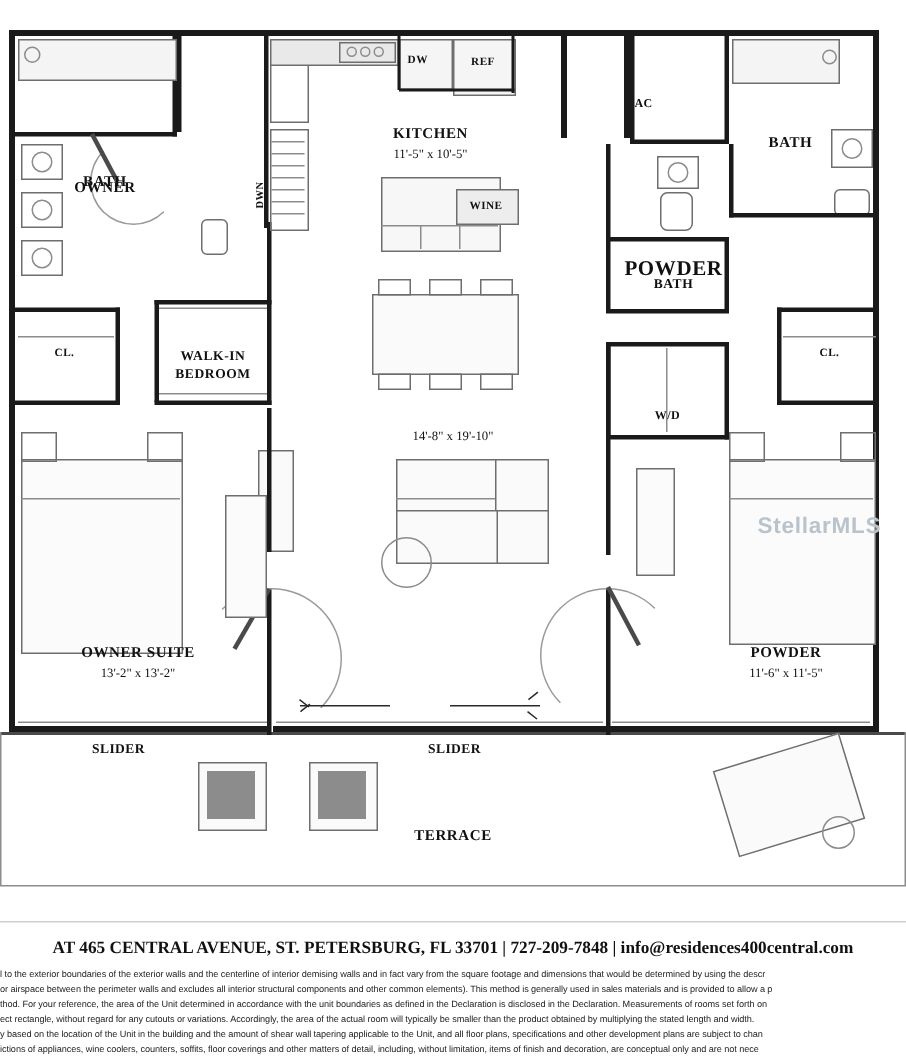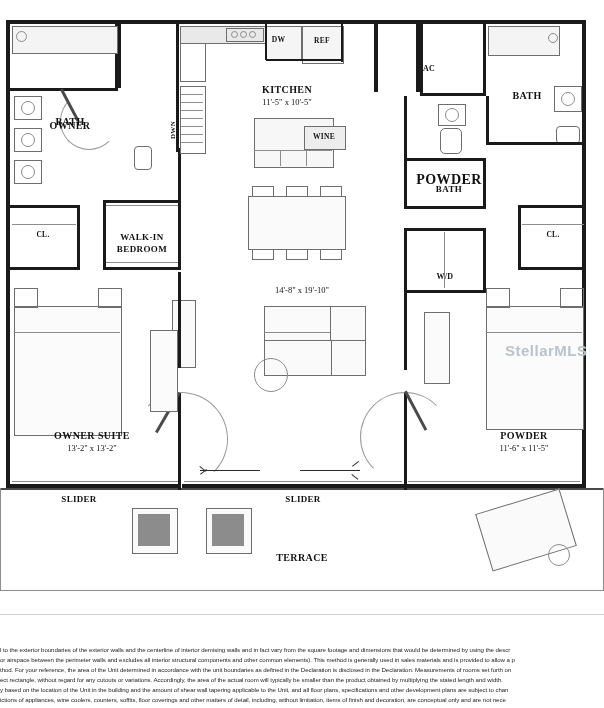--- a/index.html
+++ b/index.html
@@ -227,20 +227,21 @@
 
   <div class="boxl" style="left:482px;top:500px;width:86px;height:58px;background:#fafafa;transform:rotate(-17deg);transform-origin:center;"></div>
   <div class="circ" style="left:548px;top:544px;width:20px;height:20px;"></div>
 
   <div class="lbl rm-name" style="left:242px;top:552px;width:120px;">TERRACE</div>
 
   <div id="wm">StellarMLS</div>
 
   <div id="hr"></div>
   <div id="footer">
+    <div id="addr">AT 465 CENTRAL AVENUE, ST. PETERSBURG, FL 33701 | 727-209-7848 | info@residences400central.com</div>
     <div class="disc" style="top:26px;">l to the exterior boundaries of the exterior walls and the centerline of interior demising walls and in fact vary from the square footage and dimensions that would be determined by using the descr</div>
     <div class="disc" style="top:36px;">or airspace between the perimeter walls and excludes all interior structural components and other common elements). This method is generally used in sales materials and is provided to allow a p</div>
     <div class="disc" style="top:46px;">thod. For your reference, the area of the Unit determined in accordance with the unit boundaries as defined in the Declaration is disclosed in the Declaration. Measurements of rooms set forth on</div>
     <div class="disc" style="top:56px;">ect rectangle, without regard for any cutouts or variations. Accordingly, the area of the actual room will typically be smaller than the product obtained by multiplying the stated length and width.</div>
     <div class="disc" style="top:66px;">y based on the location of the Unit in the building and the amount of shear wall tapering applicable to the Unit, and all floor plans, specifications and other development plans are subject to chan</div>
     <div class="disc" style="top:76px;">ictions of appliances, wine coolers, counters, soffits, floor coverings and other matters of detail, including, without limitation, items of finish and decoration, are conceptual only and are not nece</div>
   </div>
 
 </div>
 

